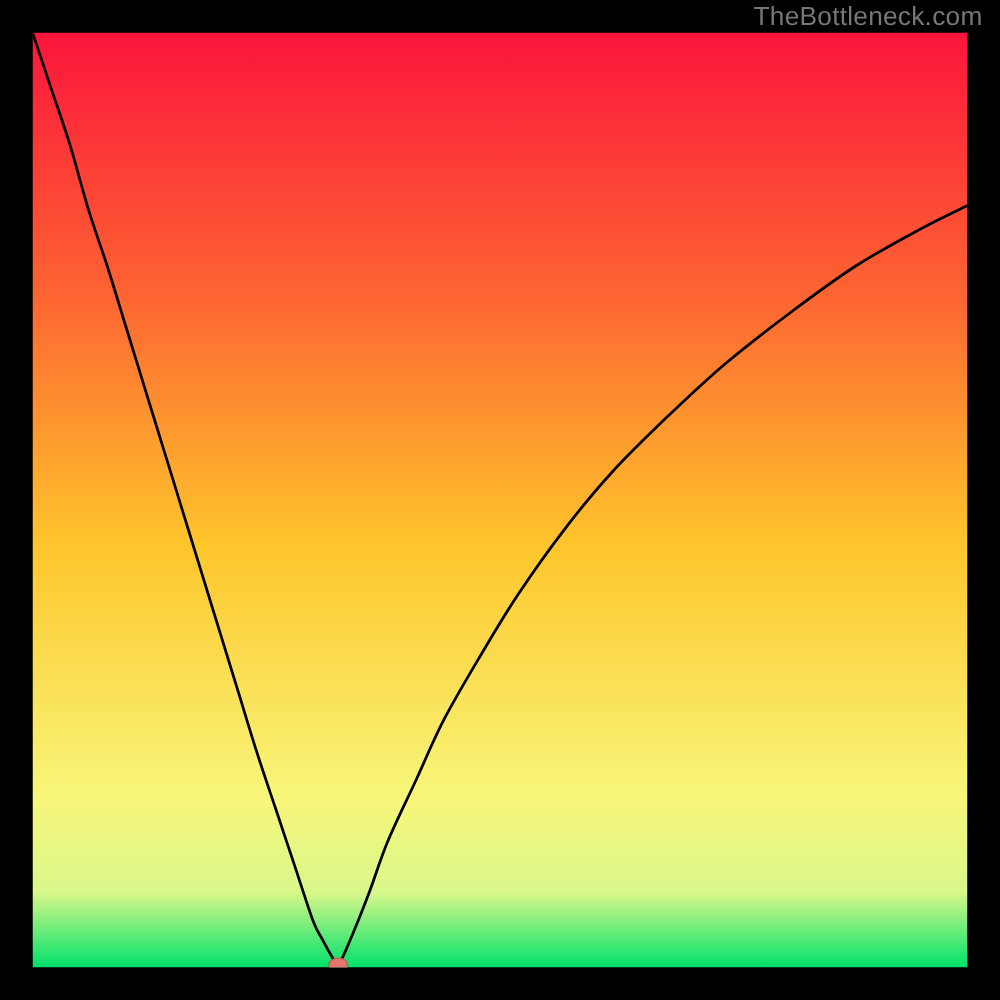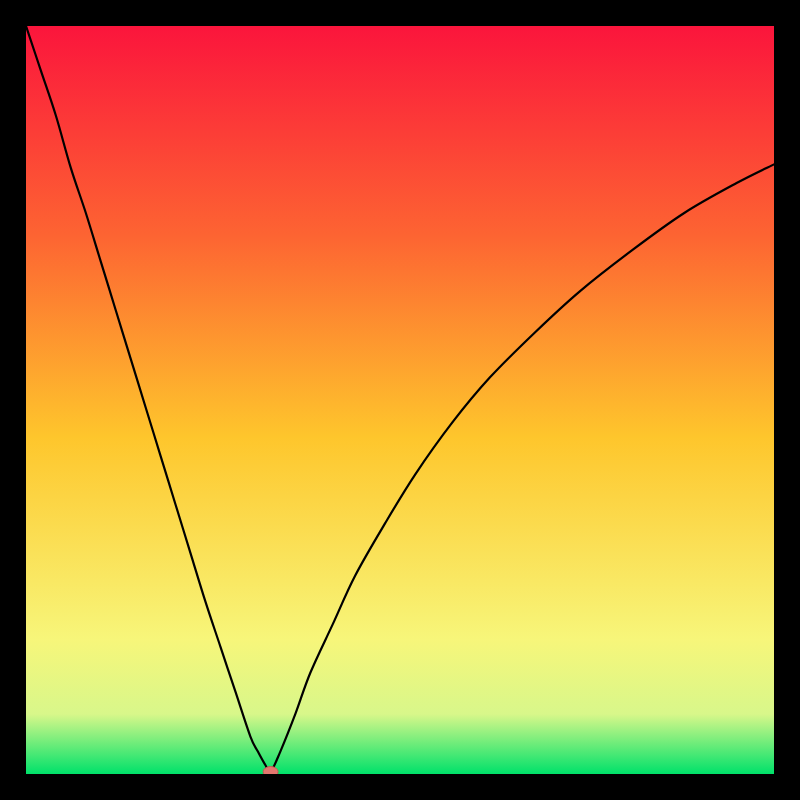--- a/index.html
+++ b/index.html
@@ -37,20 +37,21 @@
     height: 748px;
   }
   svg {
     display: block;
   }
 </style>
 </head>
 <body>
 
 <div class="frame">
+  <div class="watermark">TheBottleneck.com</div>
 
   <div class="plot-wrap">
     <svg id="plot-svg" width="748" height="748" viewBox="0 0 748 748">
       <defs>
         <linearGradient id="bg-grad" x1="0" y1="0" x2="0" y2="1">
           <stop id="g0" offset="0%" stop-color="#fb153c"></stop>
           <stop id="g1" offset="28%" stop-color="#fd6432"></stop>
           <stop id="g2" offset="55%" stop-color="#fec62c"></stop>
           <stop id="g3" offset="82%" stop-color="#f7f67a"></stop>
           <stop id="g4" offset="92%" stop-color="#d8f78a"></stop>

